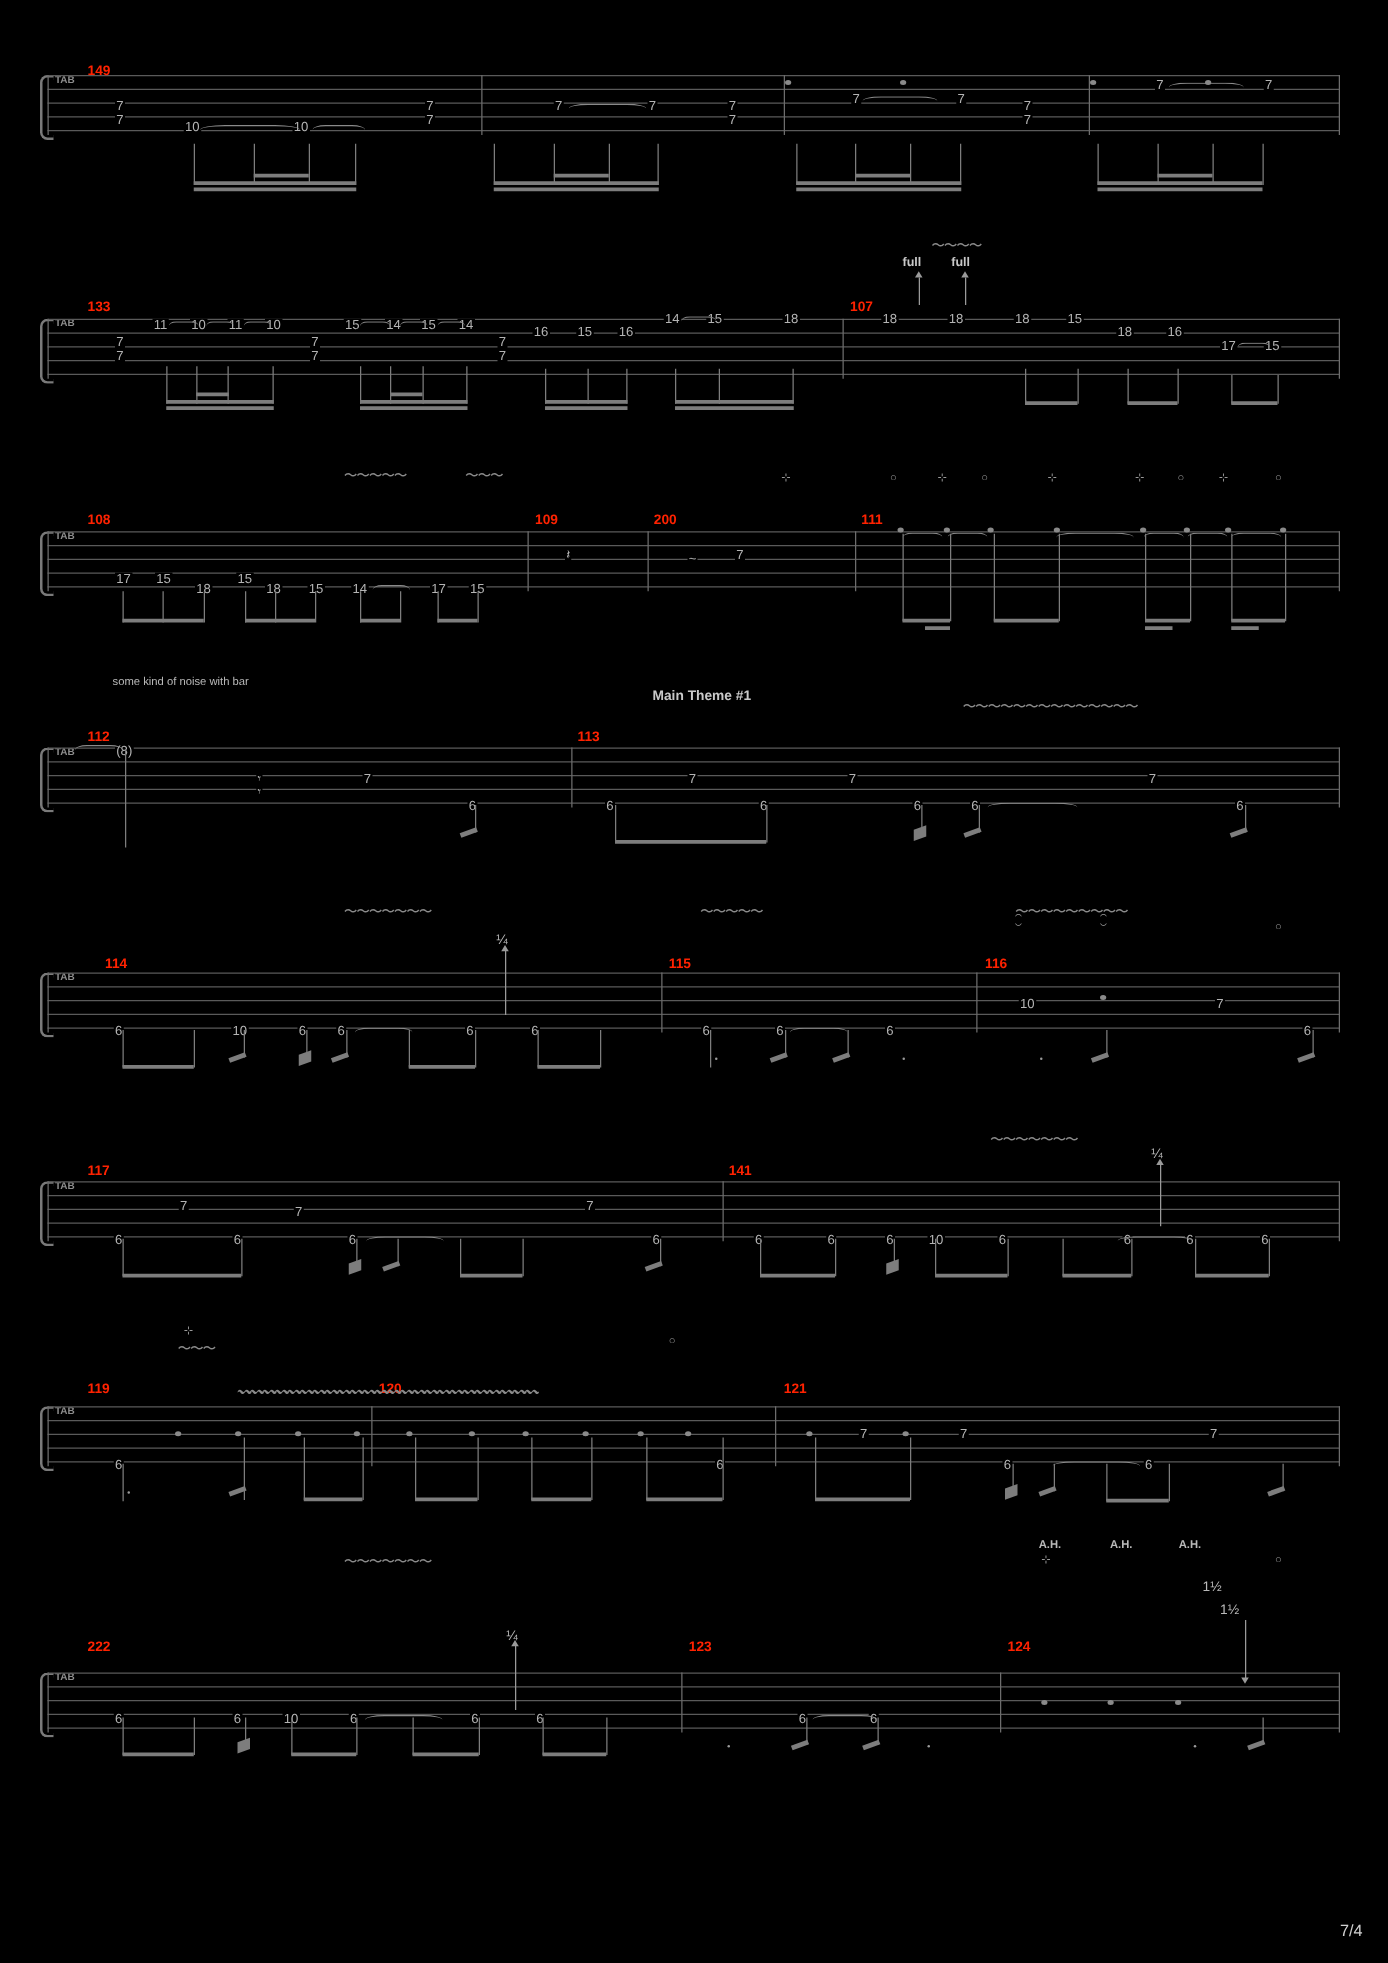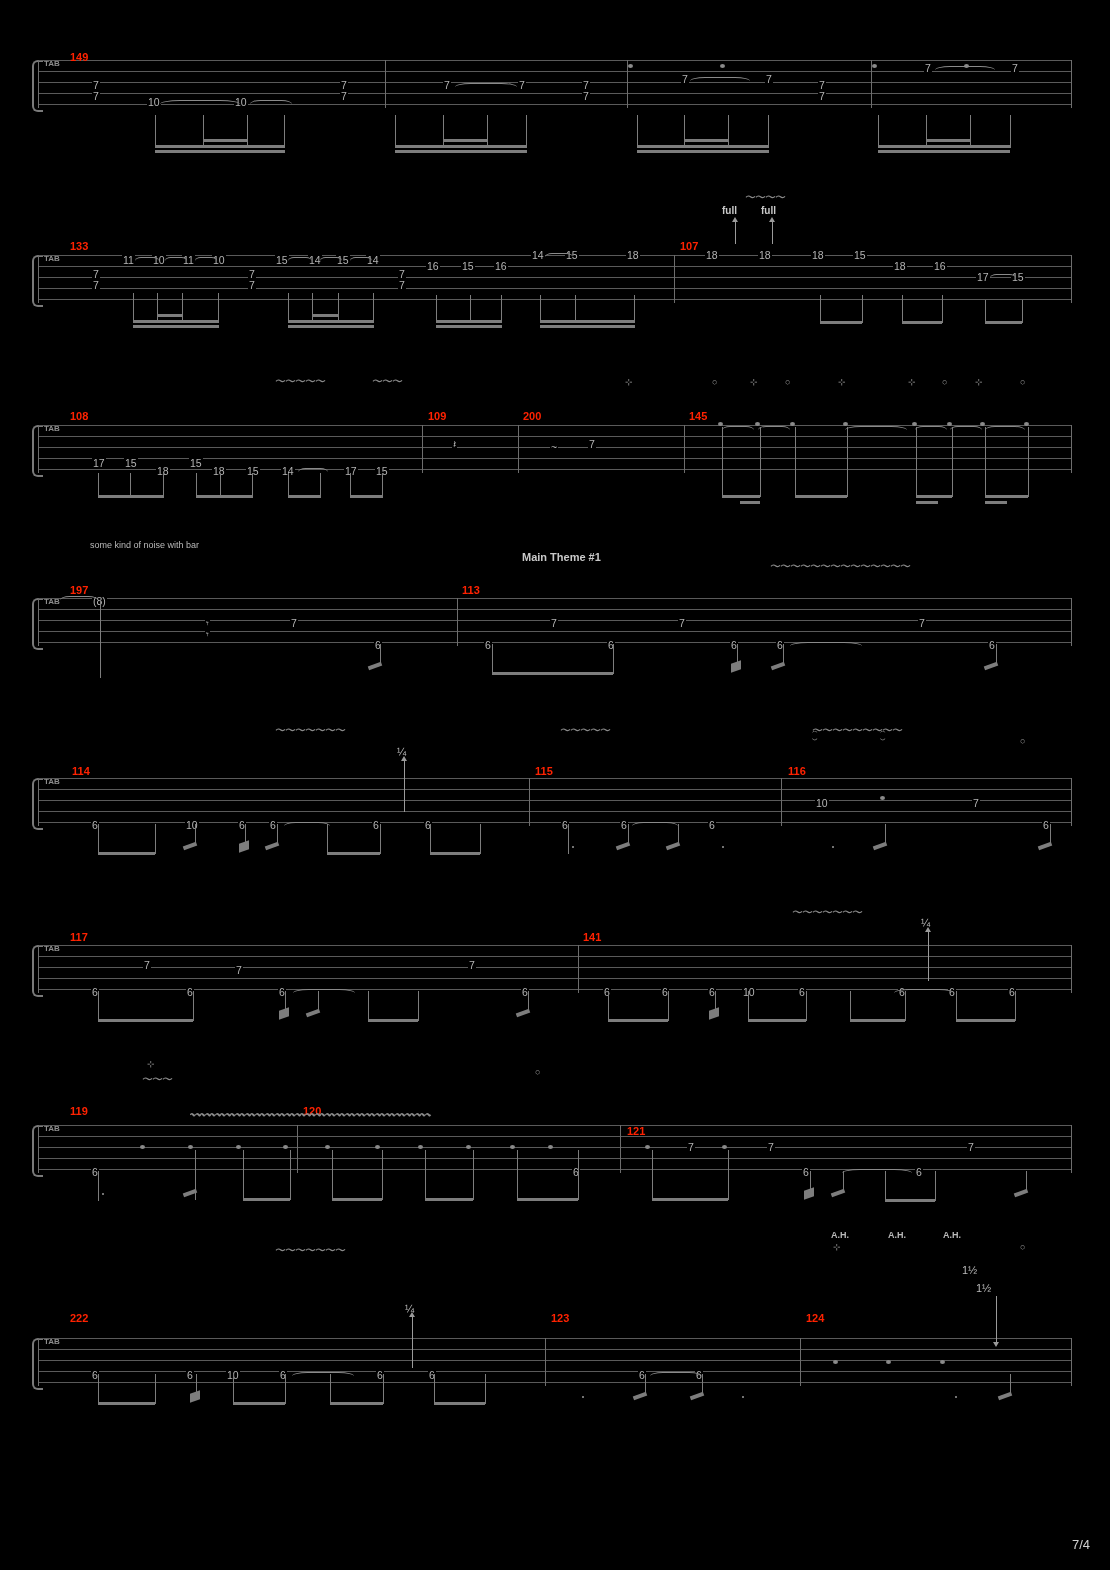--- a/index.html
+++ b/index.html
@@ -241,21 +241,21 @@
     <div class="staff">
       <div class="ln"></div>
         <div class="ln"></div>
         <div class="ln"></div>
         <div class="ln"></div>
         <div class="ln"></div>
     </div>
     <div class="measnum" style="left:70px;top:-15px;">108</div>
     <div class="measnum" style="left:428px;top:-15px;">109</div>
     <div class="measnum" style="left:523px;top:-15px;">200</div>
-    <div class="measnum" style="left:689px;top:-15px;">145</div>
+    <div class="measnum" style="left:689px;top:-15px;">111</div>
     <div class="barline" style="left:38px;top:0;"></div>
     <div class="barline" style="left:422px;top:0;"></div>
     <div class="barline" style="left:518px;top:0;"></div>
     <div class="barline" style="left:684px;top:0;"></div>
     <div class="endline" style="left:1071px;top:0;"></div>
 
     <div class="wavy" style="left:275px;top:-48px;">〜〜〜〜〜</div>
     <div class="wavy" style="left:372px;top:-48px;">〜〜〜</div>
     <div class="sym" style="left:625px;top:-48px;">⊹</div>
     <div class="sym" style="left:712px;top:-48px;">○</div>
@@ -335,21 +335,21 @@
   <div class="system" style="top:598px;">
     <div class="brace"></div>
     <div class="tabword">TAB</div>
     <div class="staff">
       <div class="ln"></div>
         <div class="ln"></div>
         <div class="ln"></div>
         <div class="ln"></div>
         <div class="ln"></div>
     </div>
-    <div class="measnum" style="left:70px;top:-14px;">197</div>
+    <div class="measnum" style="left:70px;top:-14px;">112</div>
     <div class="measnum" style="left:462px;top:-14px;">113</div>
     <div class="barline" style="left:38px;top:0;"></div>
     <div class="barline" style="left:457px;top:0;"></div>
     <div class="endline" style="left:1071px;top:0;"></div>
 
     <div class="num" style="left:92px;top:-2px;">(8)</div>
     <div class="slur" style="left:60px;top:-2px;width:38px;"></div>
     <div class="num" style="left:290px;top:20px;">7</div>
     <div class="num" style="left:205px;top:20px;">𝄾</div>
     <div class="num" style="left:205px;top:31px;">𝄾</div>
@@ -381,21 +381,21 @@
   <div class="system" style="top:778px;">
     <div class="brace"></div>
     <div class="tabword">TAB</div>
     <div class="staff">
       <div class="ln"></div>
         <div class="ln"></div>
         <div class="ln"></div>
         <div class="ln"></div>
         <div class="ln"></div>
     </div>
-    <div class="measnum" style="left:72px;top:-13px;">114</div>
+    <div class="measnum" style="left:84px;top:-13px;">114</div>
     <div class="measnum" style="left:535px;top:-13px;">115</div>
     <div class="measnum" style="left:788px;top:-13px;">116</div>
     <div class="barline" style="left:38px;top:0;"></div>
     <div class="barline" style="left:529px;top:0;"></div>
     <div class="barline" style="left:781px;top:0;"></div>
     <div class="endline" style="left:1071px;top:0;"></div>
 
     <div class="wavy" style="left:275px;top:-52px;">〜〜〜〜〜〜〜</div>
     <div class="wavy" style="left:560px;top:-52px;">〜〜〜〜〜</div>
     <div class="wavy" style="left:812px;top:-52px;">〜〜〜〜〜〜〜〜〜</div>
@@ -523,21 +523,21 @@
     <div class="tabword">TAB</div>
     <div class="staff">
       <div class="ln"></div>
         <div class="ln"></div>
         <div class="ln"></div>
         <div class="ln"></div>
         <div class="ln"></div>
     </div>
     <div class="measnum" style="left:70px;top:-20px;">119</div>
     <div class="measnum" style="left:303px;top:-20px;">120</div>
-    <div class="measnum" style="left:627px;top:-20px;margin-top:20px;">121</div>
+    <div class="measnum" style="left:627px;top:-20px;">121</div>
     <div class="barline" style="left:38px;top:0;"></div>
     <div class="barline" style="left:297px;top:0;"></div>
     <div class="barline" style="left:620px;top:0;"></div>
     <div class="endline" style="left:1071px;top:0;"></div>
 
     <div class="sym" style="left:147px;top:-66px;">⊹</div>
     <div class="wavy" style="left:142px;top:-50px;">〜〜〜</div>
     <div class="sym" style="left:535px;top:-58px;">○</div>
     <div class="wavy" style="left:190px;top:-15px;width:560px;overflow:hidden;">〰〰〰〰〰〰〰〰〰〰〰〰〰〰〰〰〰〰〰〰〰〰〰〰</div>
 

